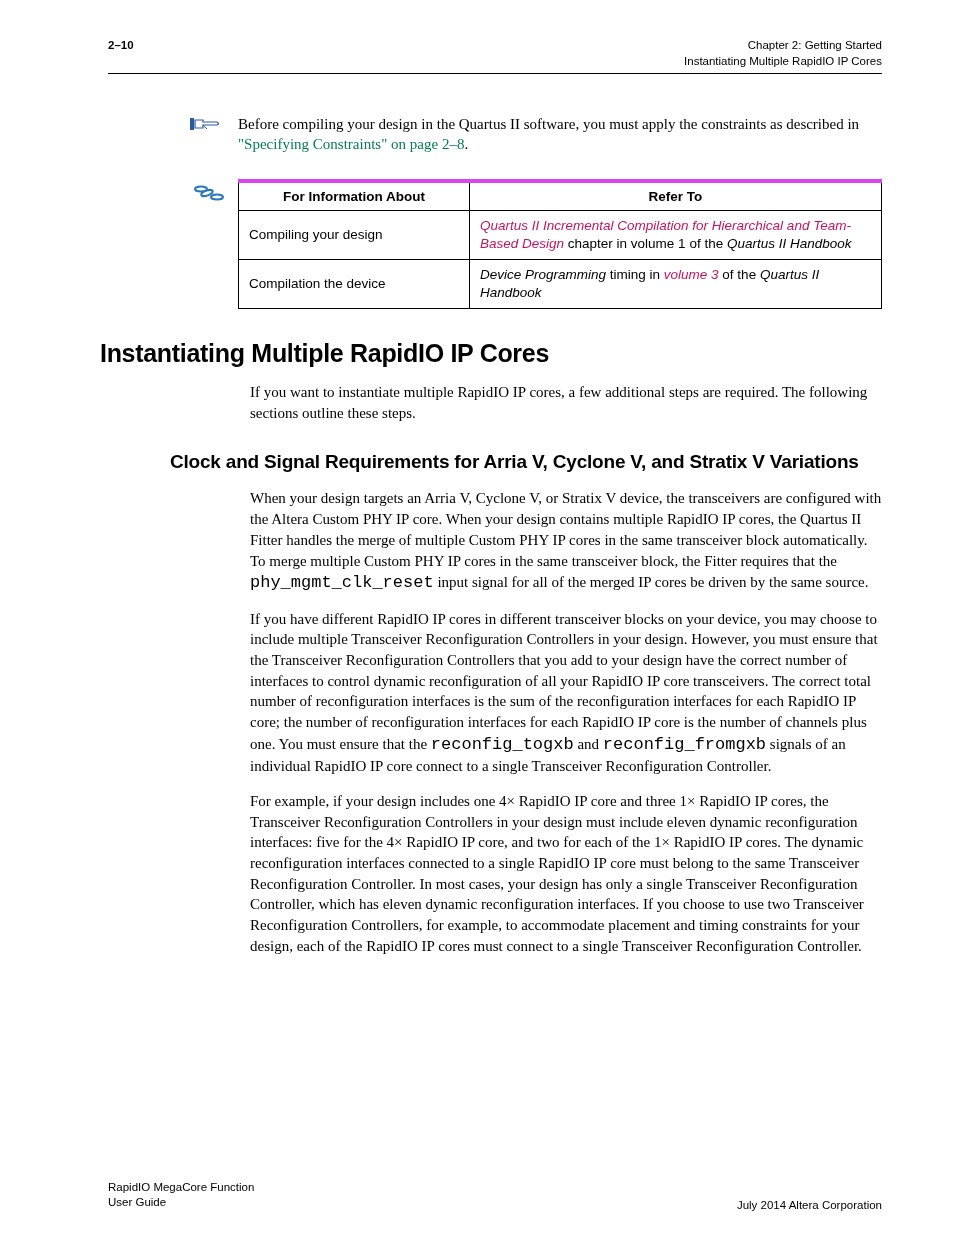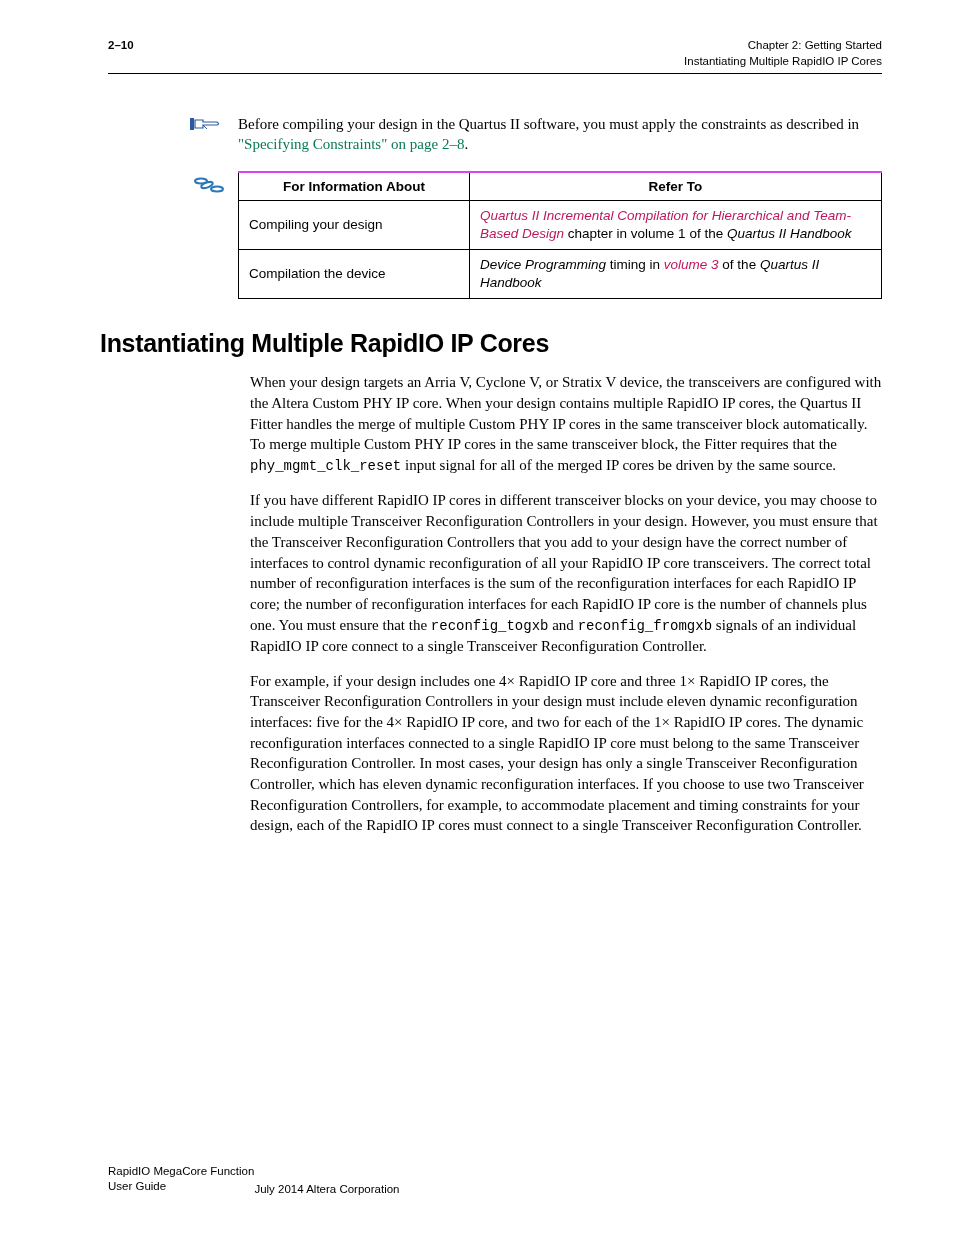--- a/index.html
+++ b/index.html
@@ -32,21 +32,21 @@
   }
   .header-right {
     text-align: right;
   }
   .header-right .line1 {
     font-weight: normal;
   }
   .note-row {
     display: flex;
     align-items: flex-start;
-    margin-bottom: 16px;
+    margin-bottom: 24px;
   }
   .note-icon {
     width: 130px;
     flex-shrink: 0;
     display: flex;
     justify-content: flex-end;
     padding-right: 14px;
     box-sizing: border-box;
   }
   .body-text {
@@ -71,21 +71,21 @@
     padding-top: 6px;
     box-sizing: border-box;
   }
   table.ref-table {
     border-collapse: collapse;
     width: 100%;
     font-family: Arial, Helvetica, sans-serif;
     font-size: 13.5px;
   }
   table.ref-table th {
-    border-top: 2px solid #d946ef;
+    border-top: 4px solid #d946ef;
     border-bottom: 1px solid #000;
     border-left: 1px solid #000;
     font-weight: bold;
     text-align: center;
     padding: 6px 10px;
     font-family: Arial, Helvetica, sans-serif;
   }
   table.ref-table th:last-child, table.ref-table td:last-child {
     border-right: 1px solid #000;
   }
@@ -118,30 +118,31 @@
     letter-spacing: -0.2px;
   }
   .para {
     margin-left: 142px;
     font-size: 15px;
     line-height: 1.38;
     margin-bottom: 14px;
   }
   .mono {
     font-family: "Courier New", monospace;
-    font-size: 14px;
+    font-size: 17px;
   }
   .footer {
     position: absolute;
-    bottom: 40px;
+    bottom: 24px;
     left: 108px;
     right: 72px;
     font-family: Arial, Helvetica, sans-serif;
     font-size: 11.5px;
     display: flex;
+    justify-content: space-between;
     align-items: flex-end;
   }
   .footer-left {
     line-height: 1.35;
   }
   .footer-right {
   }
 </style>
 </head>
 <body>
@@ -198,21 +199,23 @@
               <span class="italic">Device Programming</span><span> timing in </span><span class="italic-link">volume 3</span><span> of the </span><span class="italic">Quartus II Handbook</span>
             </td>
           </tr>
         </tbody>
       </table>
     </div>
   </div>
 
   <h1 class="section">Instantiating Multiple RapidIO IP Cores</h1>
 
-
+  <div class="para">If you want to instantiate multiple RapidIO IP cores, a few additional steps are required. The following sections outline these steps.</div>
+
+  <h2 class="subsection">Clock and Signal Requirements for Arria V, Cyclone V, and Stratix V Variations</h2>
 
   <div class="para">
     <span>When your design targets an Arria V, Cyclone V, or Stratix V device, the transceivers are configured with the Altera Custom PHY IP core. When your design contains multiple RapidIO IP cores, the Quartus II Fitter handles the merge of multiple Custom PHY IP cores in the same transceiver block automatically. To merge multiple Custom PHY IP cores in the same transceiver block, the Fitter requires that the </span><span class="mono">phy_mgmt_clk_reset</span><span> input signal for all of the merged IP cores be driven by the same source.</span>
   </div>
 
   <div class="para">
     <span>If you have different RapidIO IP cores in different transceiver blocks on your device, you may choose to include multiple Transceiver Reconfiguration Controllers in your design. However, you must ensure that the Transceiver Reconfiguration Controllers that you add to your design have the correct number of interfaces to control dynamic reconfiguration of all your RapidIO IP core transceivers. The correct total number of reconfiguration interfaces is the sum of the reconfiguration interfaces for each RapidIO IP core; the number of reconfiguration interfaces for each RapidIO IP core is the number of channels plus one. You must ensure that the </span><span class="mono">reconfig_togxb</span><span> and </span><span class="mono">reconfig_fromgxb</span><span> signals of an individual RapidIO IP core connect to a single Transceiver Reconfiguration Controller.</span>
   </div>
 
   <div class="para">For example, if your design includes one 4× RapidIO IP core and three 1× RapidIO IP cores, the Transceiver Reconfiguration Controllers in your design must include eleven dynamic reconfiguration interfaces: five for the 4× RapidIO IP core, and two for each of the 1× RapidIO IP cores. The dynamic reconfiguration interfaces connected to a single RapidIO IP core must belong to the same Transceiver Reconfiguration Controller. In most cases, your design has only a single Transceiver Reconfiguration Controller, which has eleven dynamic reconfiguration interfaces. If you choose to use two Transceiver Reconfiguration Controllers, for example, to accommodate placement and timing constraints for your design, each of the RapidIO IP cores must connect to a single Transceiver Reconfiguration Controller.</div>

